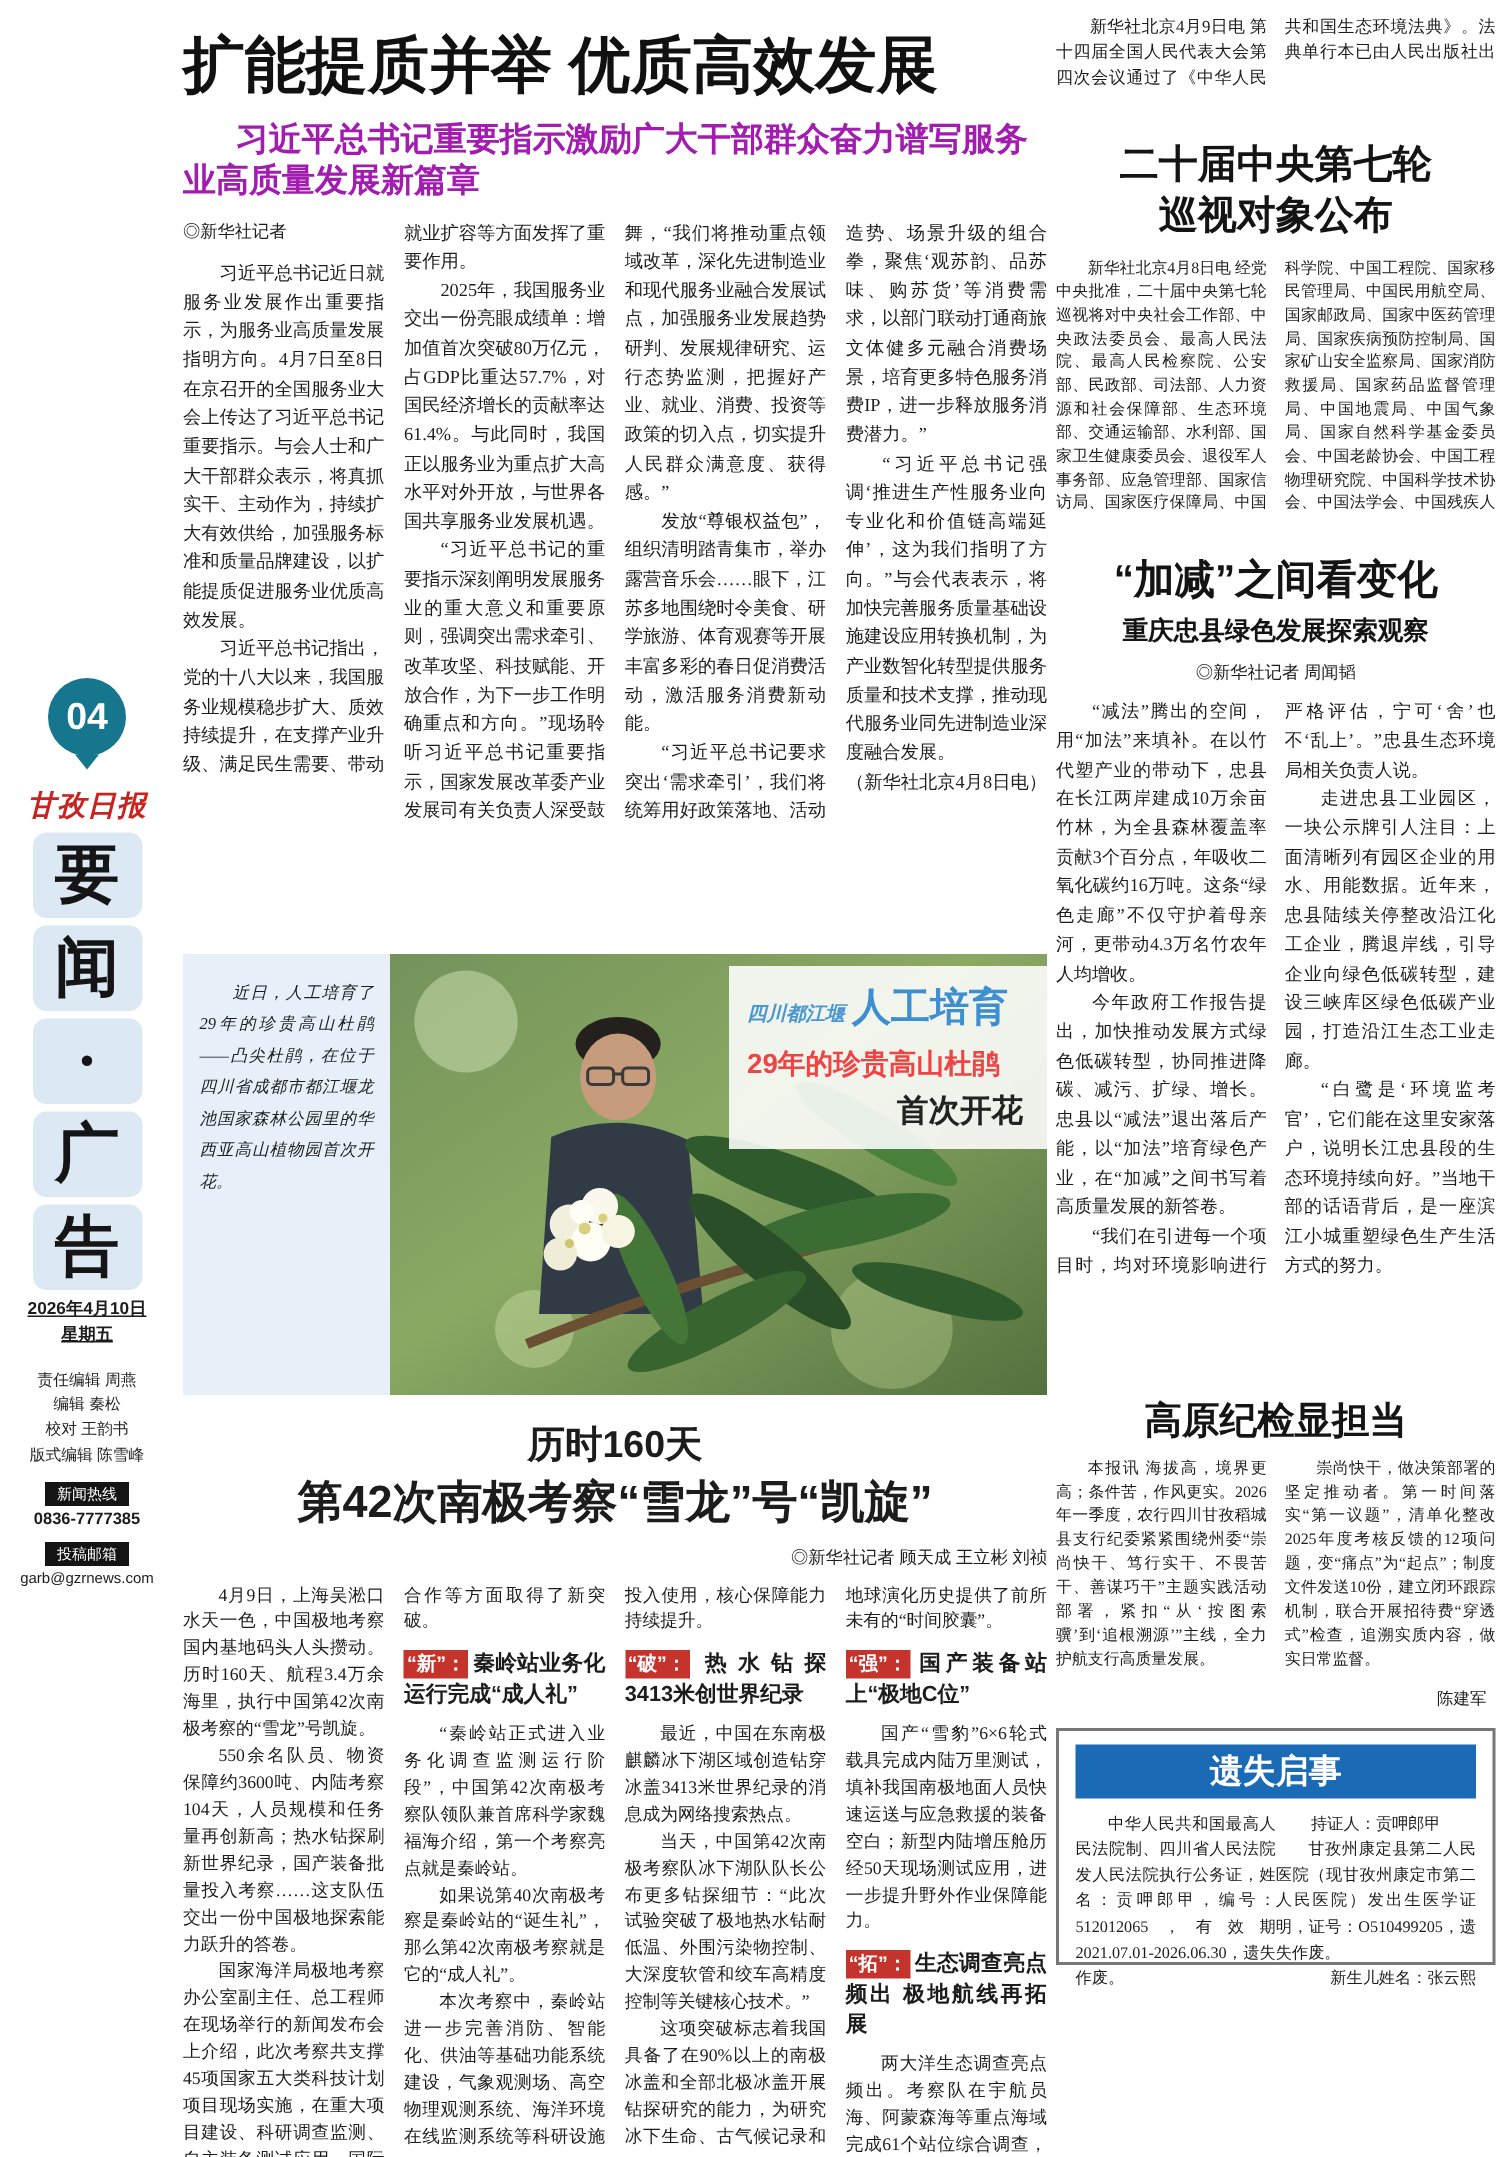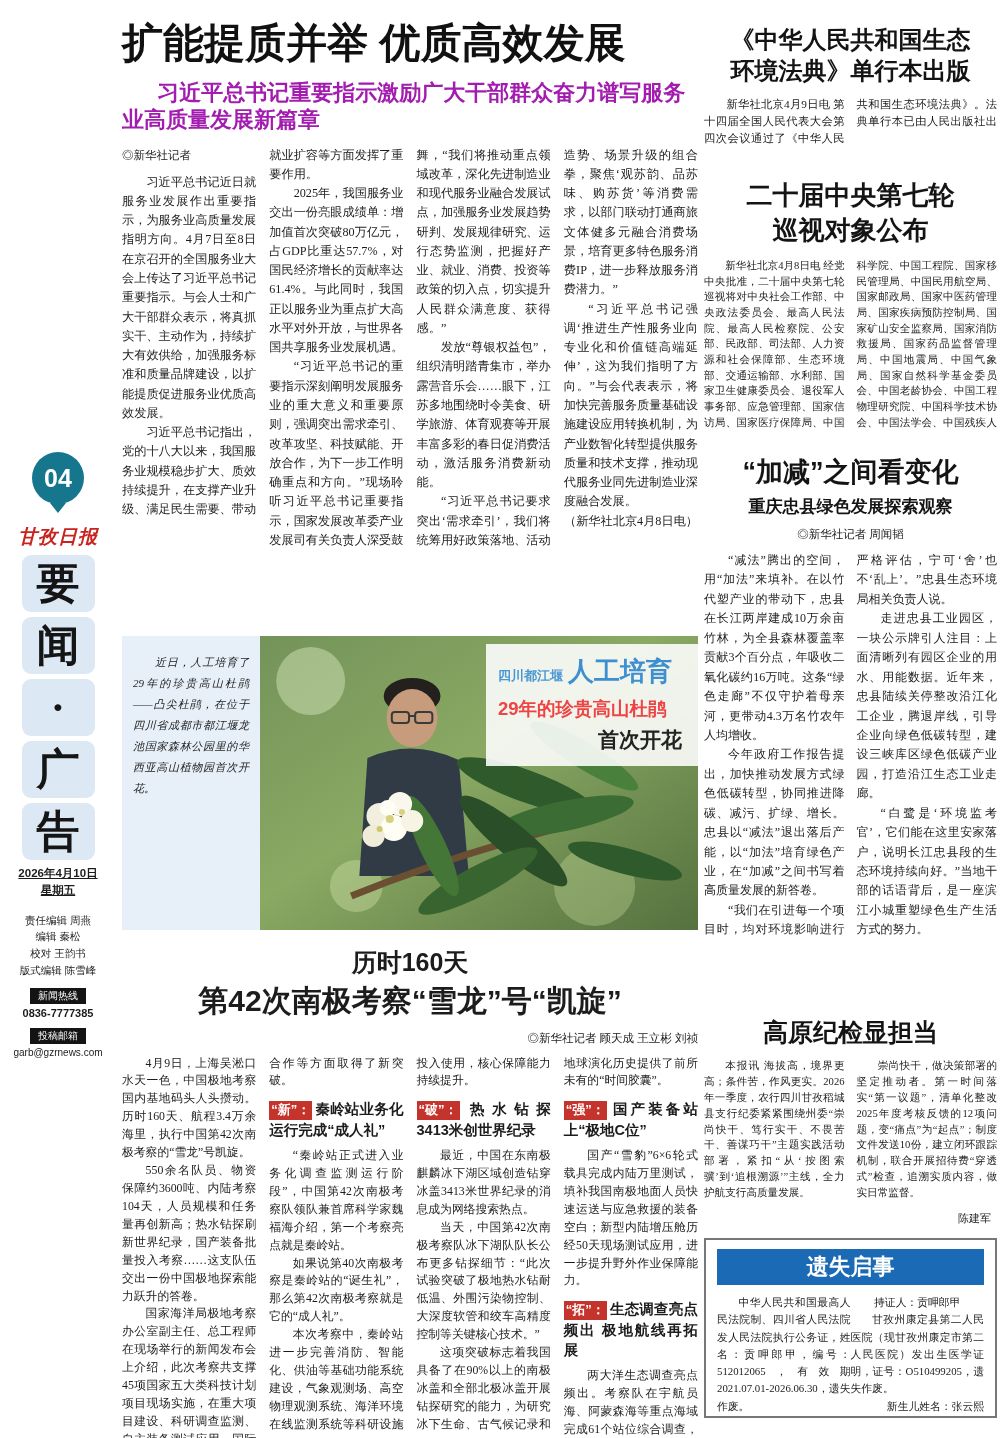--- a/index.html
+++ b/index.html
@@ -36,21 +36,21 @@
   
   .photo-block{margin-top:8px;height:294px;display:flex;}
   .photo-caption-box{width:138px;background:#e7f0f9;padding:16px 11px 10px;box-sizing:border-box;
                      font-style:italic;font-size:11px;line-height:1.92;text-align:justify;color:#1d1d1d;}
   .photo-caption-box .para{text-indent:2em;}
   .photo-wrap{position:relative;flex:1;}
   .photo-wrap svg{display:block;width:100%;height:100%;}
   .photo-overlay{position:absolute;top:8px;right:0;width:212px;background:rgba(255,255,255,.88);
                  padding:10px 12px 12px;box-sizing:border-box;}
   .ov-row1{display:flex;align-items:baseline;}
-  .ov-loc{color:#4a97d2;font-family:"Liberation Sans",sans-serif;font-weight:bold;font-size:13px;margin-right:5px;}
+  .ov-loc{color:#4a97d2;font-family:"Liberation Sans",sans-serif;font-weight:bold;font-size:13px;margin-right:5px;font-style:italic;}
   .ov-title{color:#3e8fd0;font-family:"Liberation Sans",sans-serif;font-weight:800;font-size:26px;}
   .ov-line2{margin-top:7px;font-family:"Liberation Sans",sans-serif;font-weight:700;font-size:18.5px;color:#ef4444;}
   .ov-line3{margin-top:5px;font-family:"Liberation Sans",sans-serif;font-weight:800;font-size:21px;color:#222;
             text-align:right;padding-right:4px;}
   
   .ant-head1{margin:16px 0 0;text-align:center;font-family:"Liberation Sans",sans-serif;font-weight:800;font-size:25px;}
   .ant-head2{margin:2px 0 0;text-align:center;font-family:"Liberation Sans",sans-serif;font-weight:800;font-size:30px;}
   .ant-byline{text-align:right;font-family:"Liberation Sans",sans-serif;font-size:11.5px;margin-top:9px;}
   .ant-cols{margin-top:9px;height:404px;column-count:4;column-gap:13px;font-size:11.8px;line-height:1.52;}
   .col-subhead{font-family:"Liberation Sans",sans-serif;font-weight:800;font-size:14.5px;line-height:1.4;
@@ -65,21 +65,21 @@
   .a2-cols{margin-top:11px;height:176px;column-count:2;column-gap:12px;font-size:10.6px;line-height:1.48;}
   .a3-head1{font-size:27px;margin-top:20px;}
   .a3-head2{font-size:17px;margin-top:5px;}
   .a3-byline{text-align:center;font-family:"Liberation Sans",sans-serif;font-size:11.5px;margin-top:9px;}
   .a3-cols{margin-top:9px;height:452px;column-count:2;column-gap:12px;font-size:12px;line-height:1.62;}
   .a4-head{font-size:25px;margin-top:13px;}
   .a4-wrap{position:relative;}
   .a4-cols{margin-top:9px;height:168px;column-count:2;column-gap:12px;font-size:10.6px;line-height:1.5;}
   .a4-author{position:absolute;right:6px;bottom:0;font-size:11px;background:#fff;padding-left:6px;}
   
-  .notice{margin-top:12px;border:2px solid #777;padding:9px 11px 10px;box-sizing:border-box;height:180px;}
+  .notice{margin-top:12px;border:2px solid #777;padding:9px 11px 10px;box-sizing:border-box;height:158px;}
   .notice-banner{background:#1a6ab5;color:#fff;text-align:center;font-family:"Liberation Sans",sans-serif;
                  font-weight:800;font-size:22px;padding:3px 0;}
   .notice-body{display:flex;margin-top:9px;font-size:10.8px;line-height:1.6;text-align:justify;}
   .notice-col{flex:1;}
   .holder-line{margin:0;text-align:center;text-indent:0;}
   .newborn-line{margin:0;text-align:right;text-indent:0;}
 </style>
 </head>
 <body>
 
@@ -211,24 +211,20 @@
           <p class="para">国产“雪豹”6×6轮式载具完成内陆万里测试，填补我国南极地面人员快速运送与应急救援的装备空白；新型内陆增压舱历经50天现场测试应用，进一步提升野外作业保障能力。</p>
           <div class="col-subhead"><span class="tag">“拓”：</span>生态调查亮点频出 极地航线再拓展</div>
           <p class="para">两大洋生态调查亮点频出。考察队在宇航员海、阿蒙森海等重点海域完成61个站位综合调查，收放浮标14套；构建企鹅栖息地“空—地”立体监测体系，首次通过“雪鹰601”固定翼飞机开展企鹅种群航空摄影调查；围绕磷虾分布、冰间湖生态功能等前沿科学问题，获取大量珍贵样品。</p>
         </div>
     </div>
   </div>
 
   <div class="right">
 
     <div>
-      <h2 class="r-head a1-head">
-        <span>《中华人民共和国生态</span><br>
-        <span>环境法典》单行本出版</span>
-      </h2>
       <div class="cols a1-cols">
           <p class="para">新华社北京4月9日电 第十四届全国人民代表大会第四次会议通过了《中华人民共和国生态环境法典》。法典单行本已由人民出版社出版，即日起在全国新华书店发行。</p>
         </div>
     </div>
 
     <div>
       <h2 class="r-head a2-head">
         <span>二十届中央第七轮</span><br>
         <span>巡视对象公布</span>
       </h2>

